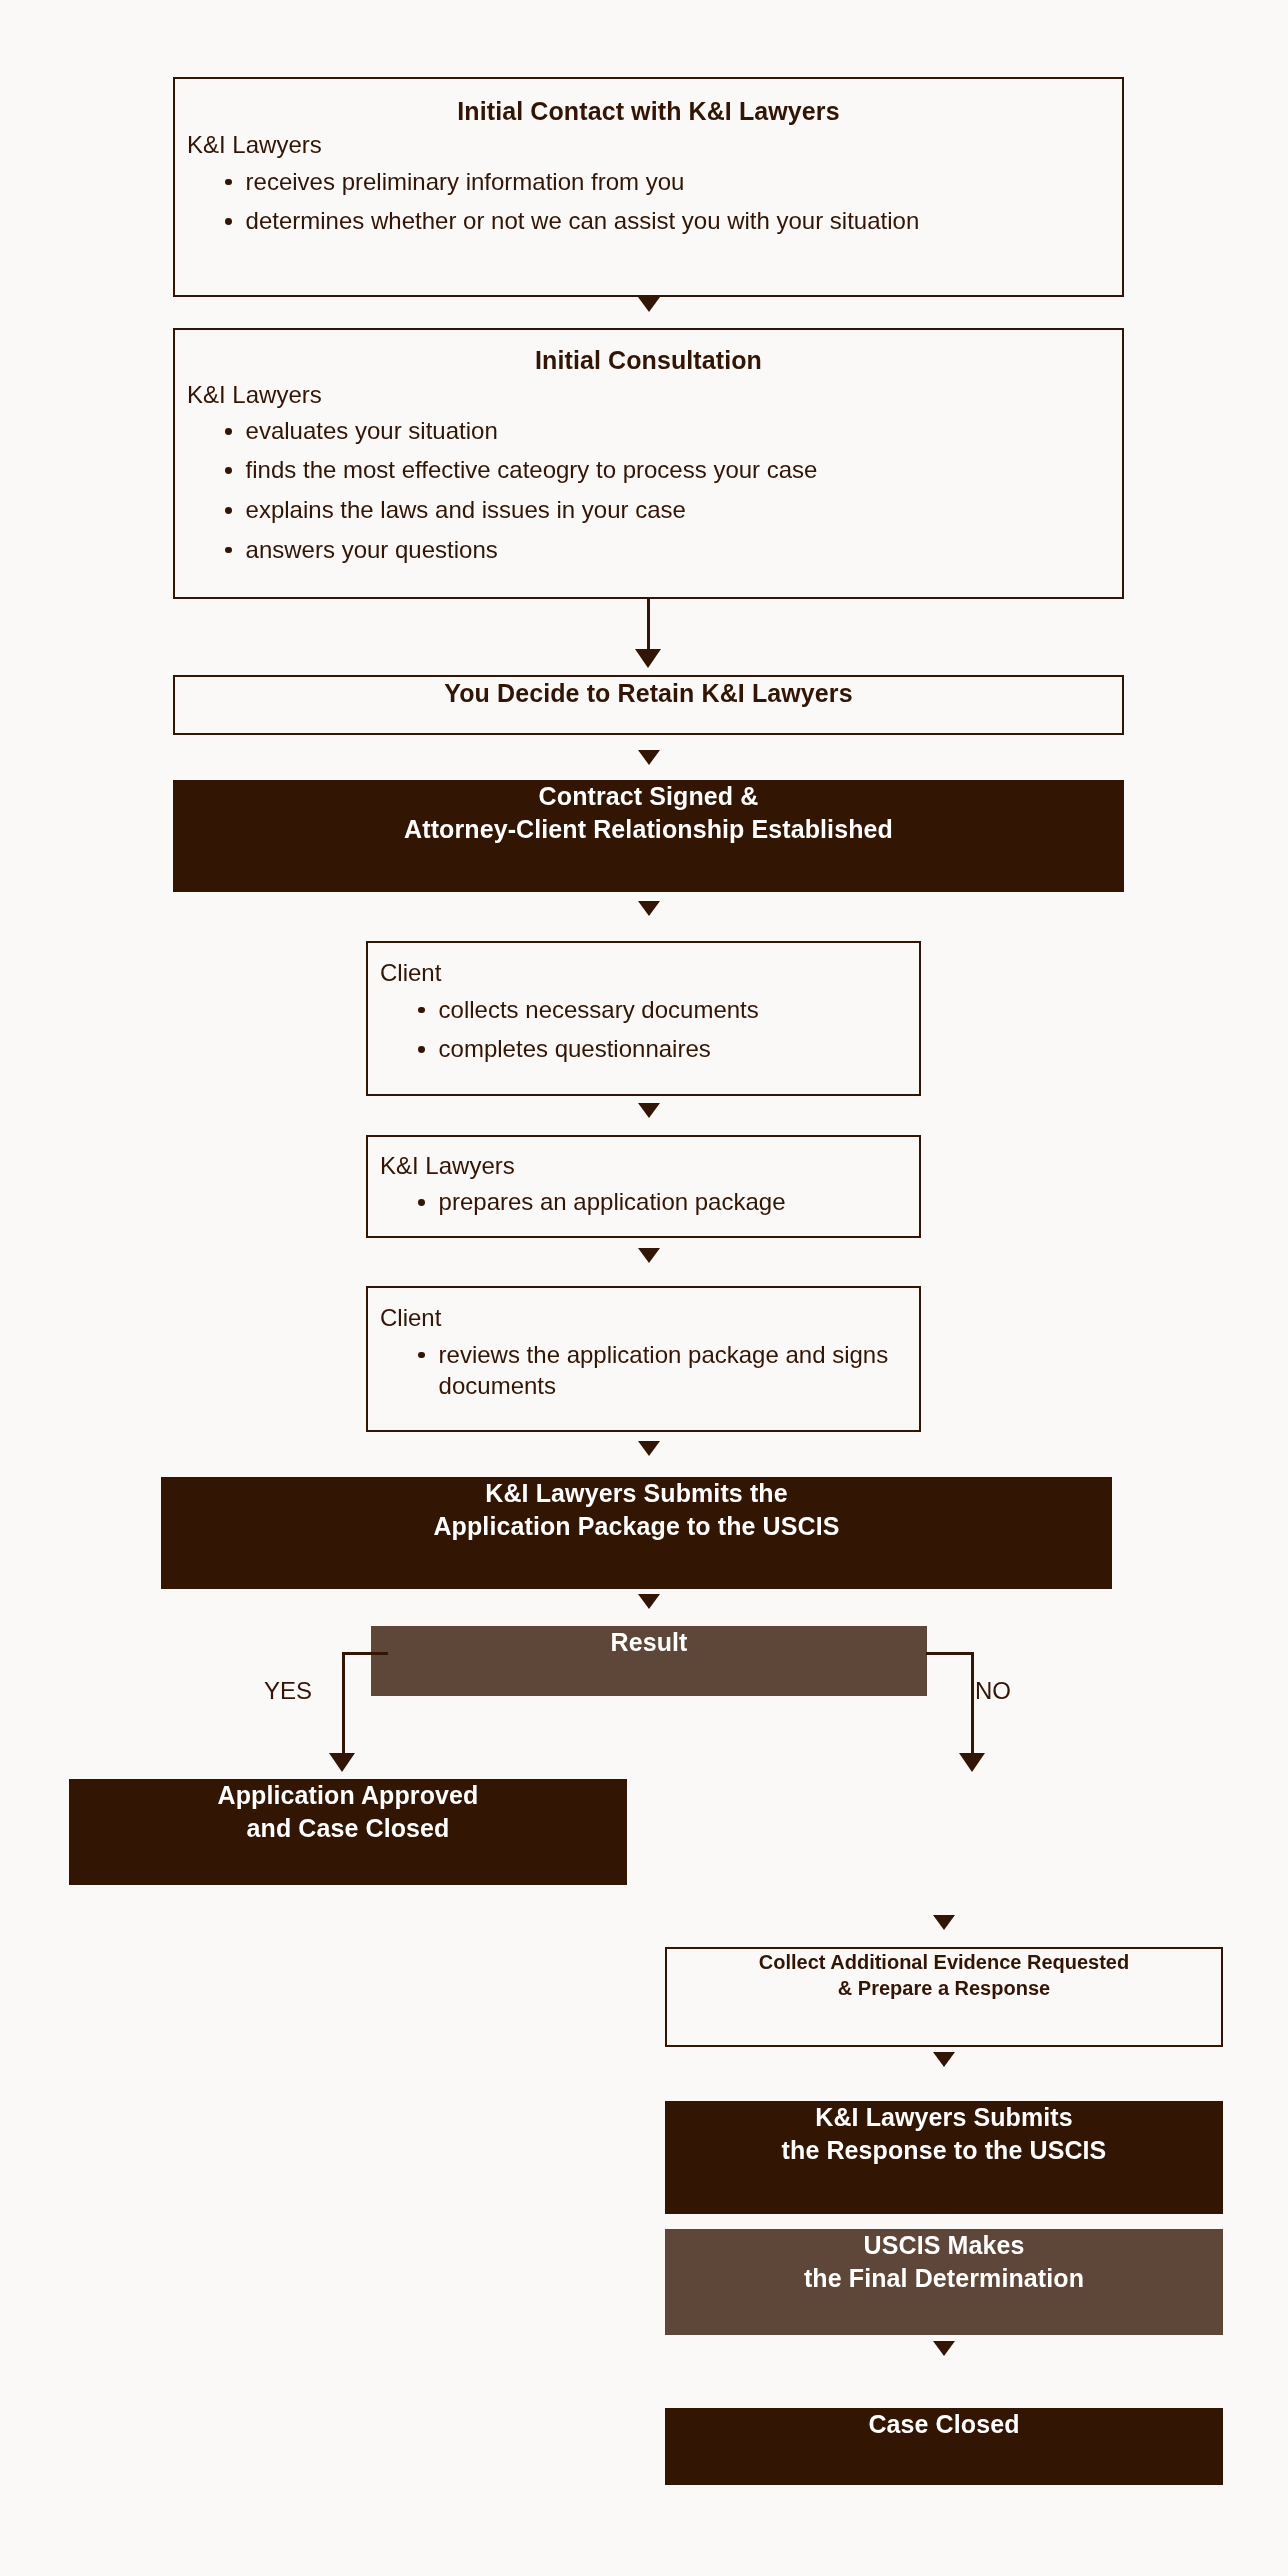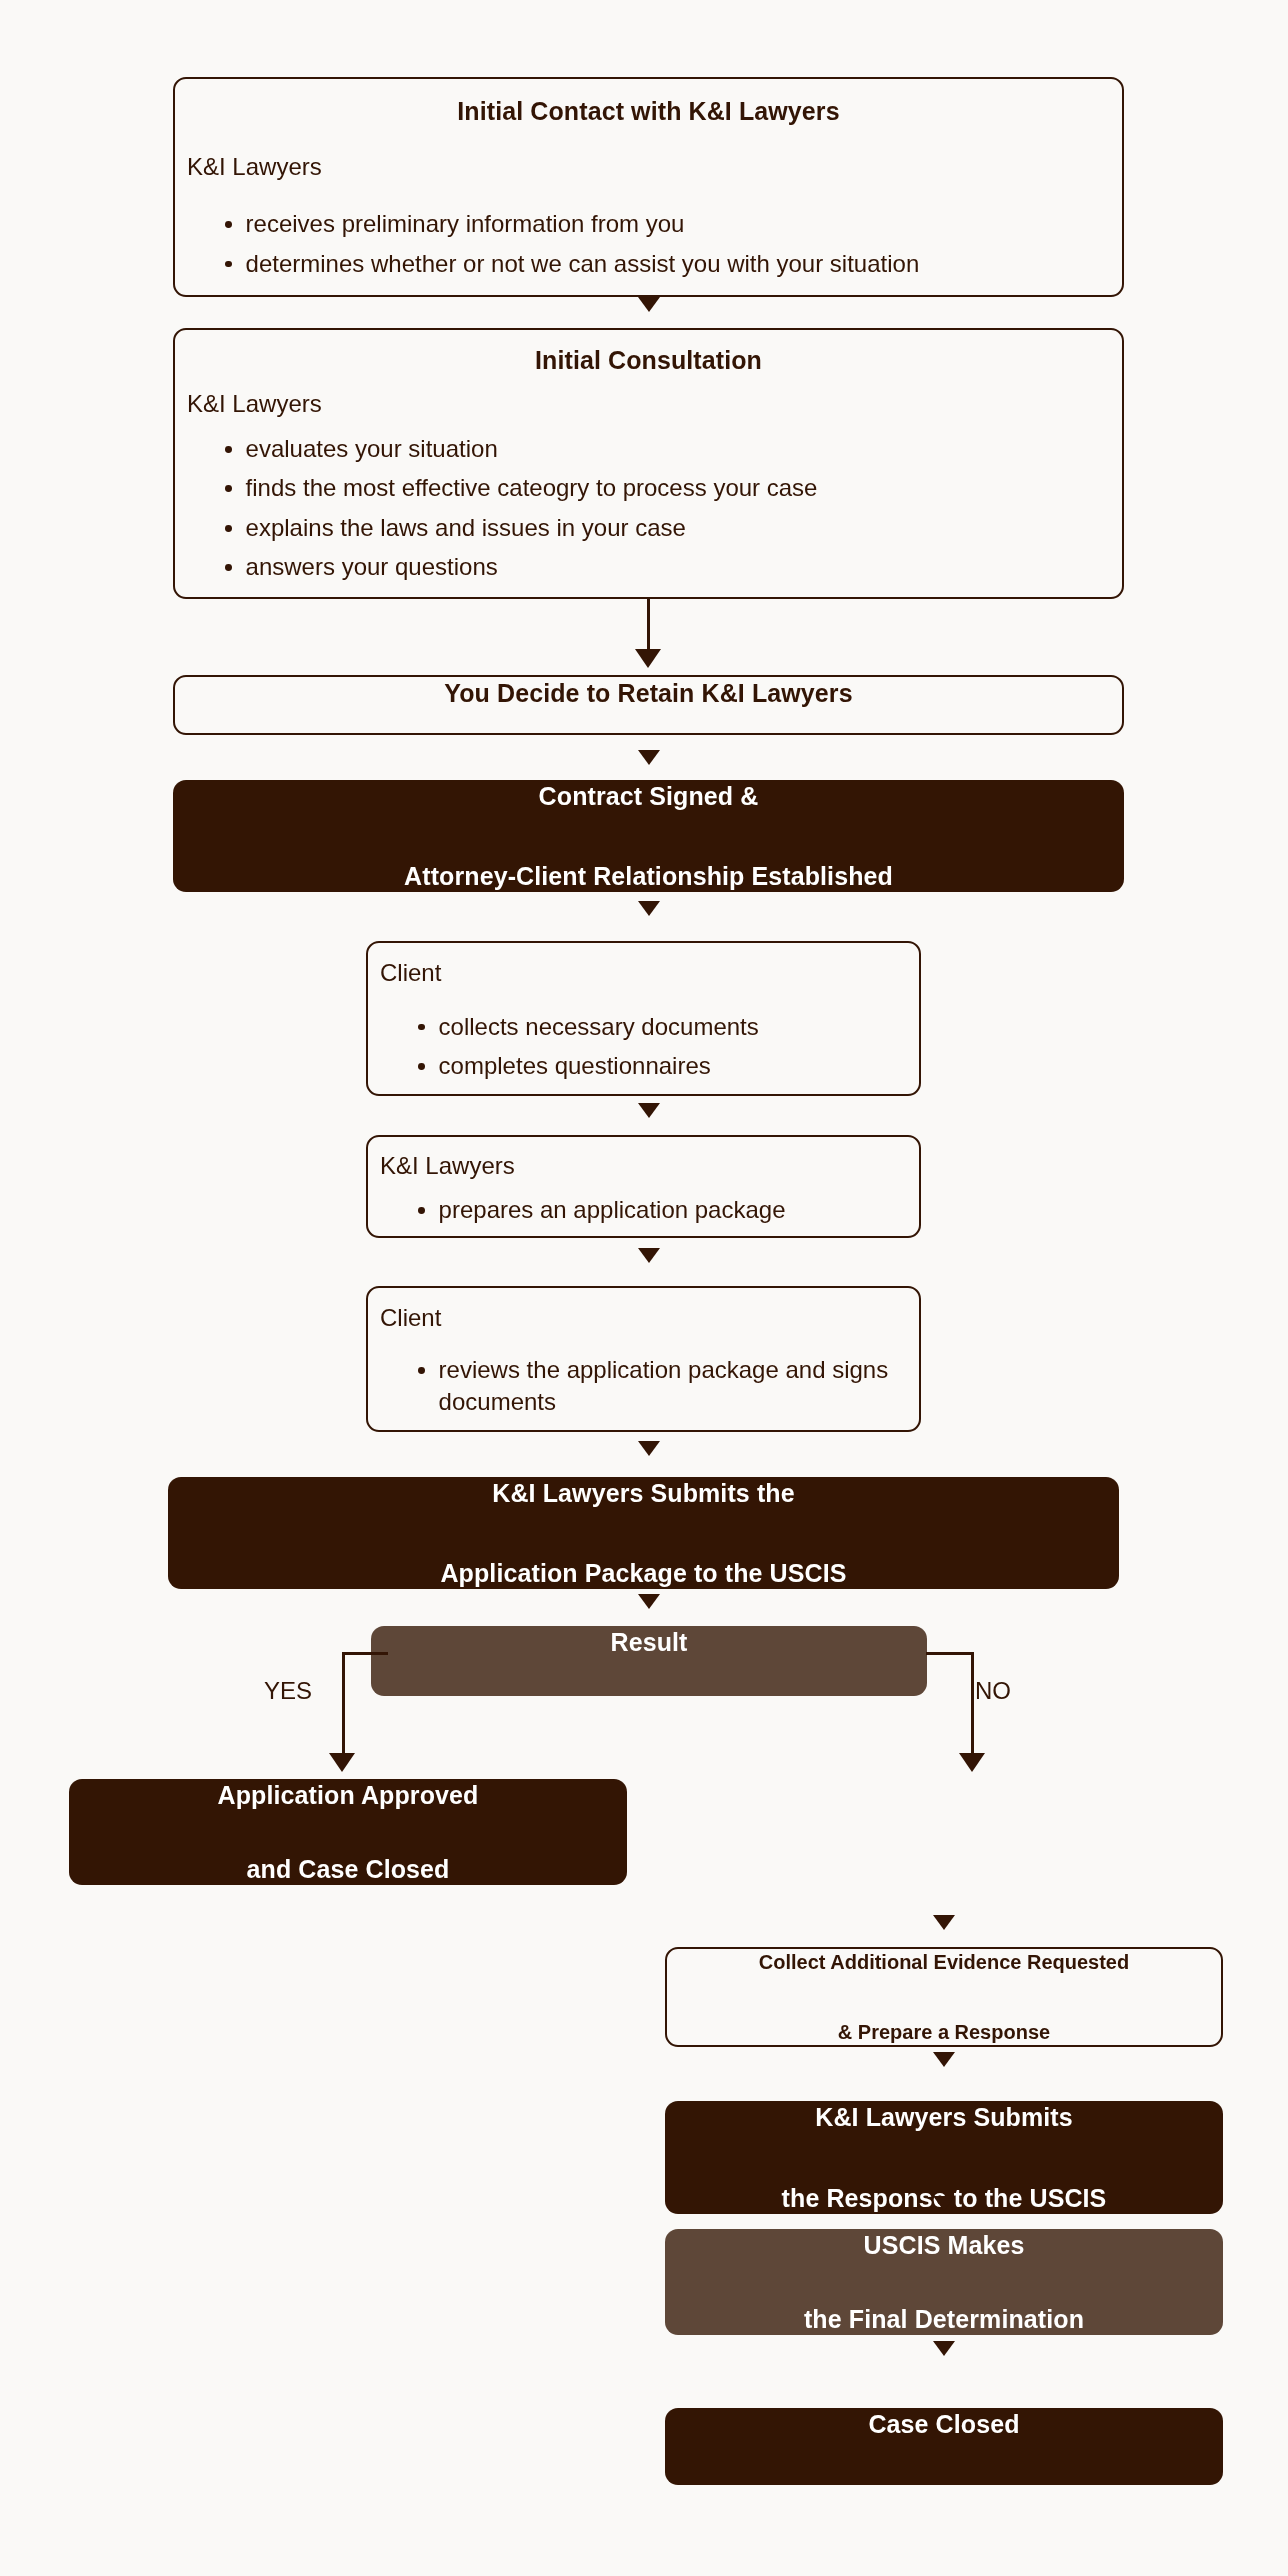--- a/index.html
+++ b/index.html
@@ -22,22 +22,21 @@
     width: 1288px;
     height: 2576px;
   }
 
   
   .node {
     position: absolute;
     box-sizing: border-box;
     display: flex;
     flex-direction: column;
-    justify-content: space-between;
-    border-radius: 13px;
+    justify-content: flex-start;
   }
 
   .node.outline {
     background: #faf9f7;
     border: 2.6px solid #331505;
   }
   .node.filled-dark {
     background: #331504;
     color: #ffffff;
     border: none;
@@ -213,21 +212,21 @@
     <div class="actor">Client</div>
     <ul class="bullets">
       <li>reviews the application package and signs documents</li>
     </ul>
   </div>
 
   <div class="connector" style="left:0; top:1432px; width:1288px; height:45px;">
     <div class="arrow-head small" style="left:638px; top:8.6px;"></div>
   </div>
 
-  <div class="node filled-dark" style="left:168px; top:1477px; width:951px; height:112px;gap:32px;">
+  <div class="node filled-dark" style="left:161px; top:1477px; width:951px; height:112px;">
     <div class="node-title">K&amp;I Lawyers Submits the</div>
     <div class="node-title">Application Package to the USCIS</div>
   </div>
 
   <div class="connector" style="left:0; top:1589px; width:1288px; height:38px;">
     <div class="arrow-head small" style="left:638px; top:5.2px;"></div>
   </div>
 
   <div class="node filled-mid" style="left:371px; top:1626px; width:556px; height:70px;">
     <div class="node-title">Result</div>

